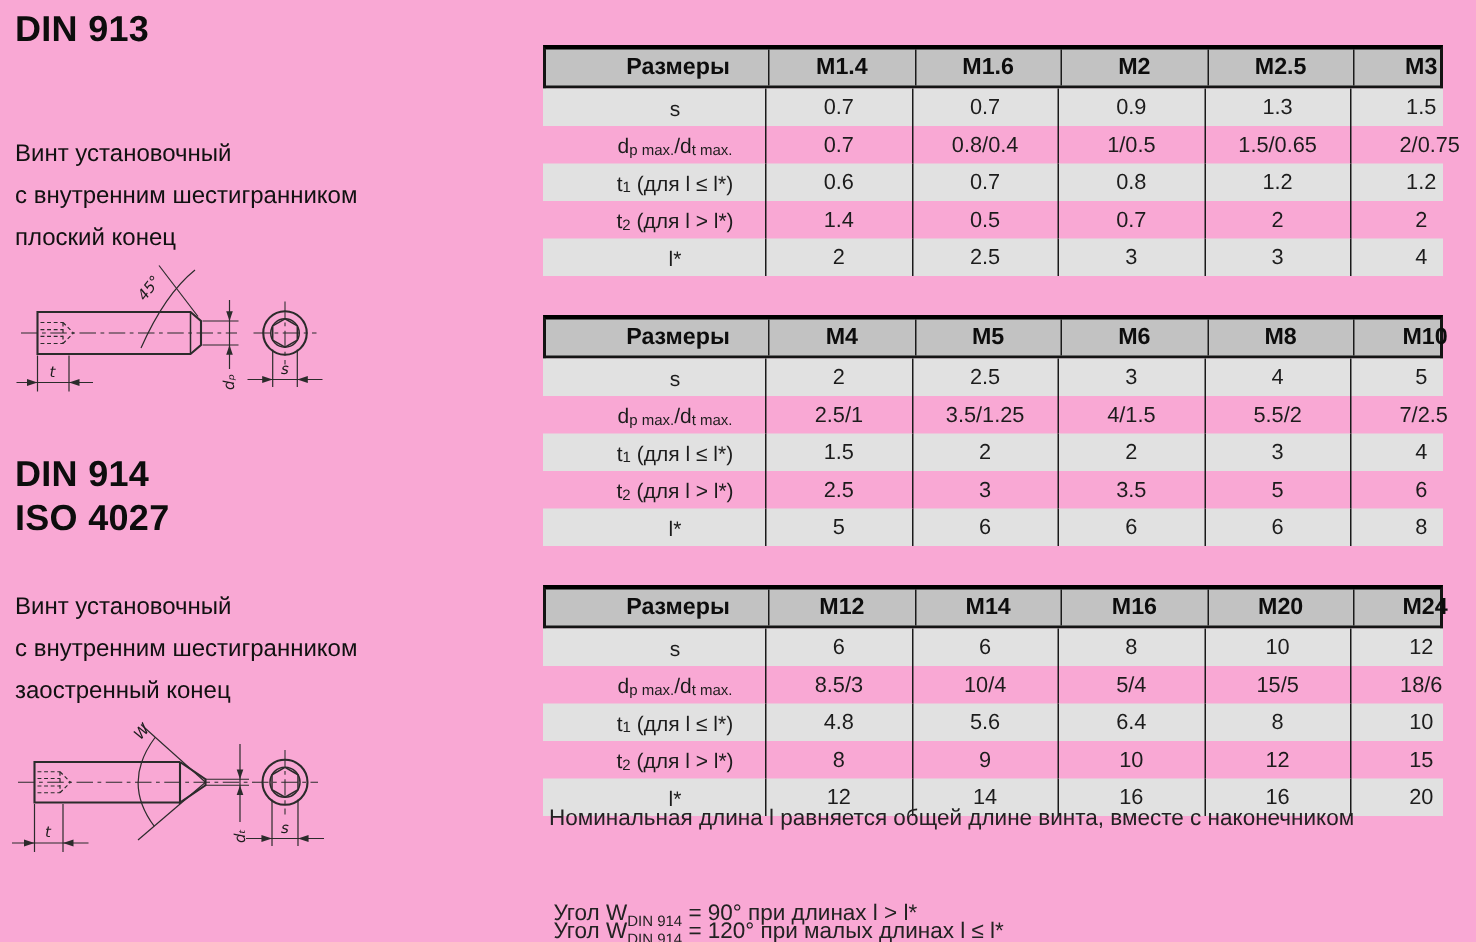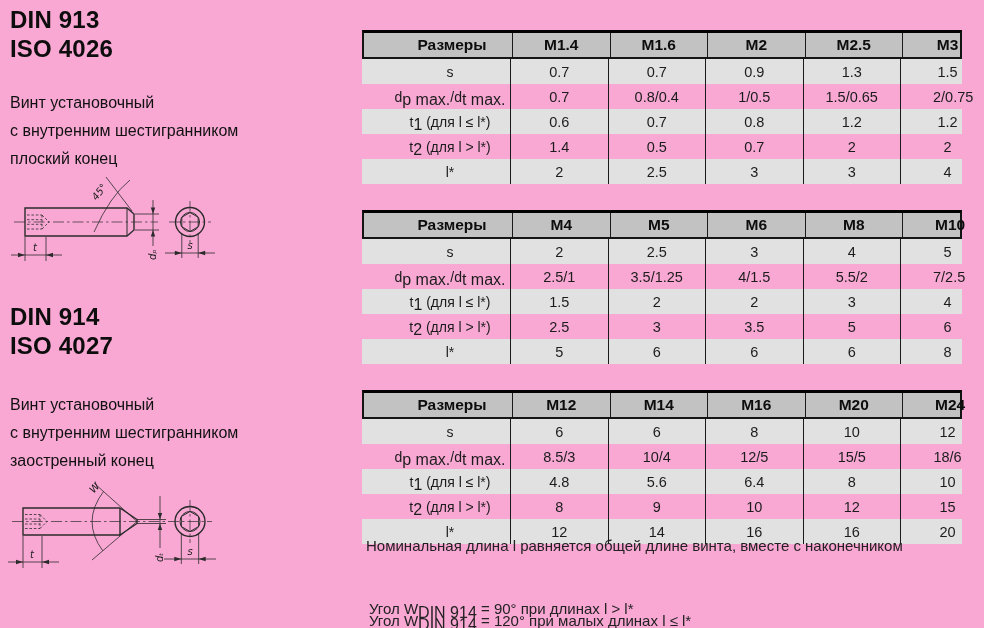--- a/index.html
+++ b/index.html
@@ -6,21 +6,21 @@
   .screen {
     position:relative; width:984px; height:628px; background:#f9a8d4;
     font-family:"Liberation Sans", sans-serif; color:#1c1c1c; overflow:hidden;
   }
   
   .std-head { position:absolute; left:10px; font-weight:bold; font-size:24px;
               line-height:29px; color:#0d0d0d; letter-spacing:0.2px; }
   .desc { position:absolute; left:10px; font-size:16px; line-height:28px; color:#111; }
   
   .note { position:absolute; font-size:15px; color:#222; white-space:pre; }
-  .note .sub, .cell .sub { font-size:16px; position:relative; top:3.5px; }
+  .note .sub, .cell .sub { font-size:10px; position:relative; top:3.5px; }
   
   .tbl { position:absolute; left:362px; width:600px; }
   .tbl-header {
     display:flex; box-sizing:border-box; height:29px; align-items:center;
     background:#c2c2c2; border:2px solid #141414; border-top:3px solid #000;
     font-weight:bold; font-size:15.5px; color:#0d0d0d;
   }
   .tbl-row { display:flex; height:25px; align-items:center; font-size:14.5px; }
   .tbl-row.stripe { background:#e1e1e1; }
   .cell { display:flex; align-items:center; justify-content:center; height:100%; box-sizing:border-box; }
@@ -40,21 +40,20 @@
   .arr { fill:#2b2b2b; stroke:none; }
   .lbl { font:italic 10px "DejaVu Sans", sans-serif; fill:#1c1c1c; }
 </style>
 </head>
 <body>
 
 <div class="screen">
 
   <div class="std-head" style="top:5px;">
     <div>DIN 913</div>
-    <div>ISO 4026</div>
   </div>
 
   <div class="desc" style="top:89px;">
     <div>Винт установочный</div>
     <div>с внутренним шестигранником</div>
     <div>плоский конец</div>
   </div>
 
   <svg class="drawing" style="left:6px; top:170px;" width="220" height="106" viewBox="0 0 220 106">
     <line class="cl" x1="8" y1="52" x2="152" y2="52"></line>
@@ -314,21 +313,21 @@
       </div>
       <div class="tbl-row">
         <div class="cell c-label">
           <span>d</span>
           <span class="sub">p max.</span>
           <span>/d</span>
           <span class="sub">t max.</span>
         </div>
         <div class="cell c-data">8.5/3</div>
         <div class="cell c-data">10/4</div>
-        <div class="cell c-data">12/5</div>
+        <div class="cell c-data">5/4</div>
         <div class="cell c-data">15/5</div>
         <div class="cell c-data">18/6</div>
       </div>
       <div class="tbl-row stripe">
         <div class="cell c-label">
           <span>t</span>
           <span class="sub">1</span>
           <span> (для l ≤ l*)</span>
         </div>
         <div class="cell c-data">4.8</div>

